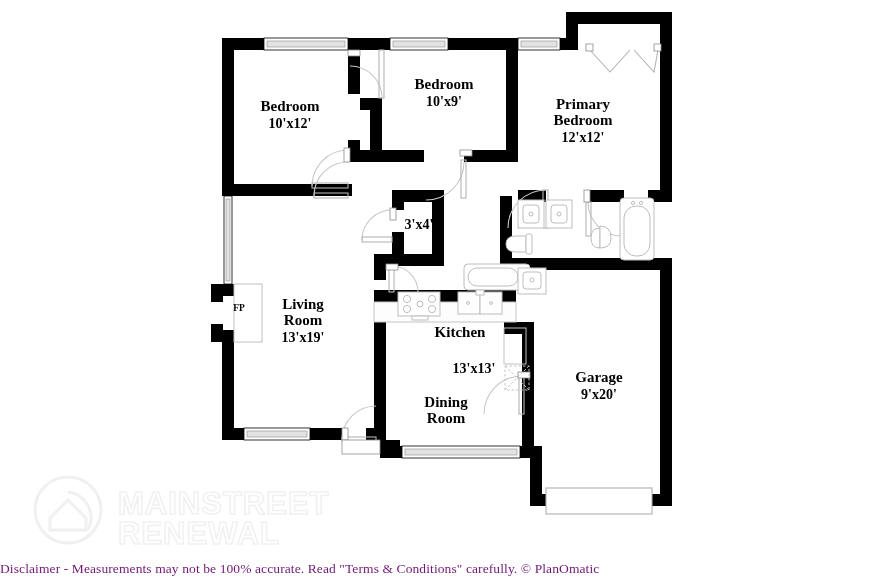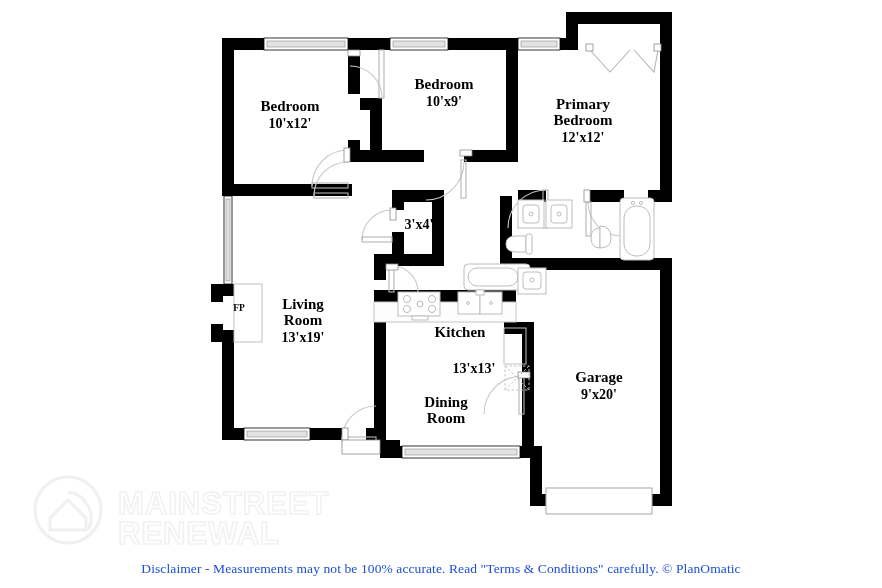--- a/index.html
+++ b/index.html
@@ -46,24 +46,23 @@
   .counter { fill: #fdfdfd; stroke: #c4c4c4; stroke-width: 1; }
   .unit-dash { fill: none; stroke: #c4c4c4; stroke-width: 1; stroke-dasharray: 2.5 2; }
   .thin-line { fill: none; stroke: #c0c0c0; stroke-width: 1; }
   .garage-door { fill: #ffffff; stroke: #b0b0b0; stroke-width: 1.1; }
 
   #disclaimer {
     position: absolute;
     left: 0;
     bottom: 11px;
     width: 882px;
-    text-align: center;
     font-family: "Liberation Serif", serif;
     font-size: 13.5px;
-    color: #1d4ed8;
+    color: #701a75;
     letter-spacing: 0.1px;
   }
   #watermark {
     position: absolute;
     left: 26px;
     bottom: 38px;
     width: 330px;
     height: 76px;
     pointer-events: none;
   }

